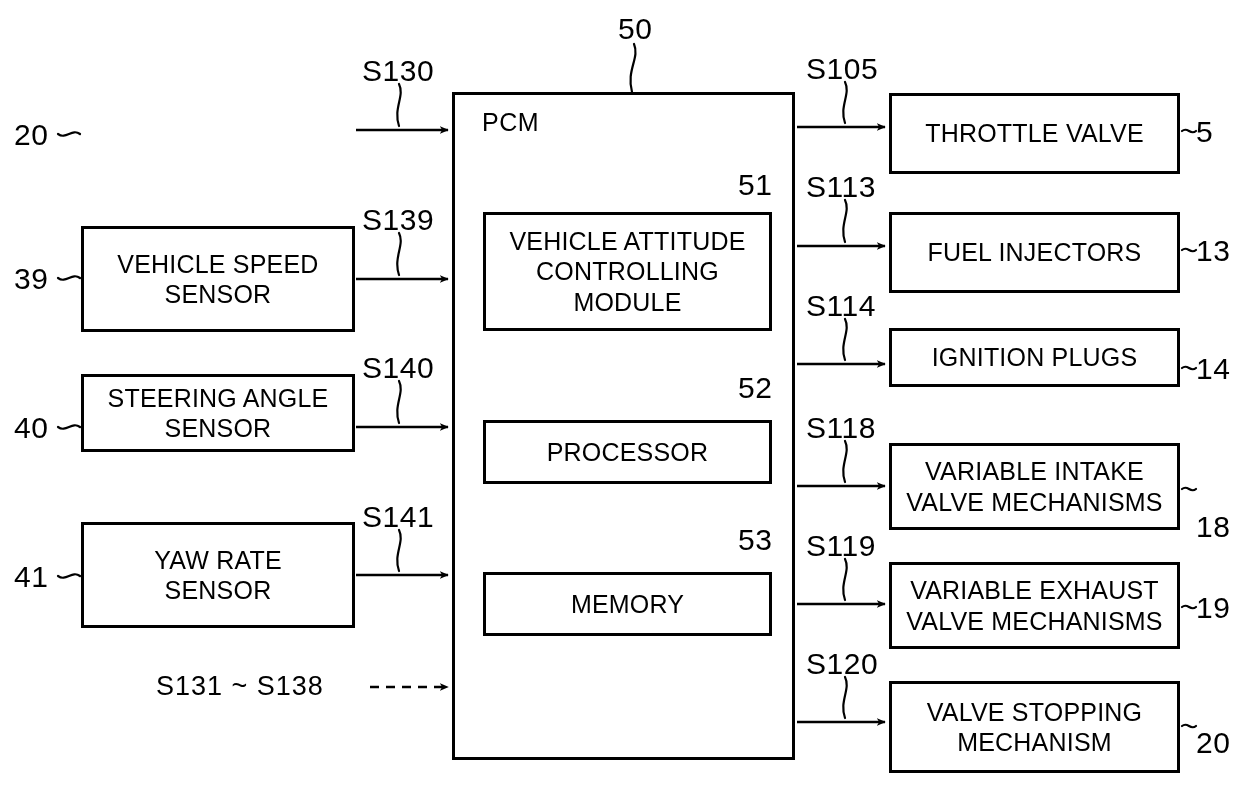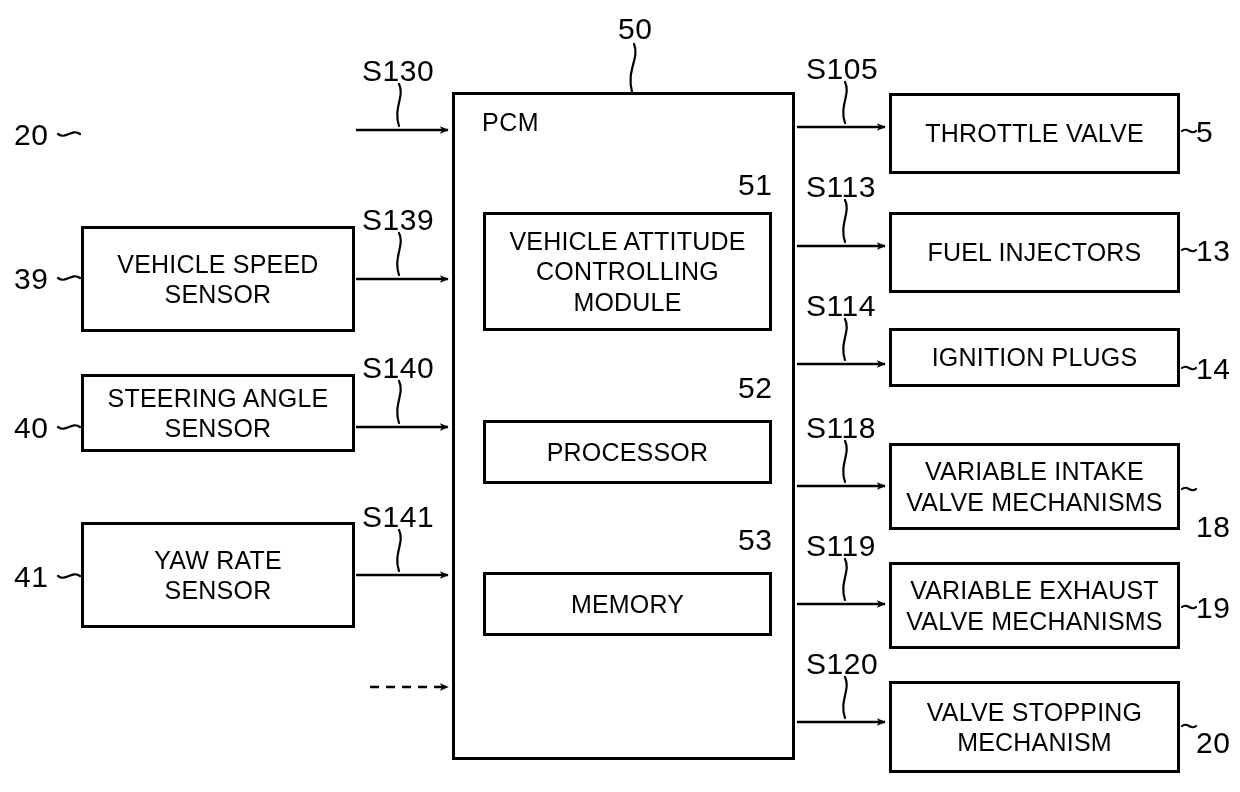--- a/index.html
+++ b/index.html
@@ -162,20 +162,21 @@
   <div class="ref" style="left:14px; top:118px;"><span>20</span></div>
   <div class="ref" style="left:14px; top:262px;"><span>39</span></div>
   <div class="ref" style="left:14px; top:411px;"><span>40</span></div>
   <div class="ref" style="left:14px; top:560px;"><span>41</span></div>
 
   <div class="sig" style="left:362px; top:54px;"><span>S130</span></div>
   <div class="sig" style="left:362px; top:203px;"><span>S139</span></div>
   <div class="sig" style="left:362px; top:351px;"><span>S140</span></div>
   <div class="sig" style="left:362px; top:500px;"><span>S141</span></div>
 
+  <div class="sig-range" style="left:156px; top:671px;"><span>S131 ~ S138</span></div>
 
   <div class="pcm-outer" style="left:452px; top:92px; width:343px; height:668px;"></div>
 
   <div class="pcm-title">
     <span>PCM</span>
   </div>
 
   <div class="ref" style="left:618px; top:12px;"><span>50</span></div>
 
   <div class="box module-box" style="left:483px; top:212px; width:289px; height:119px;">

